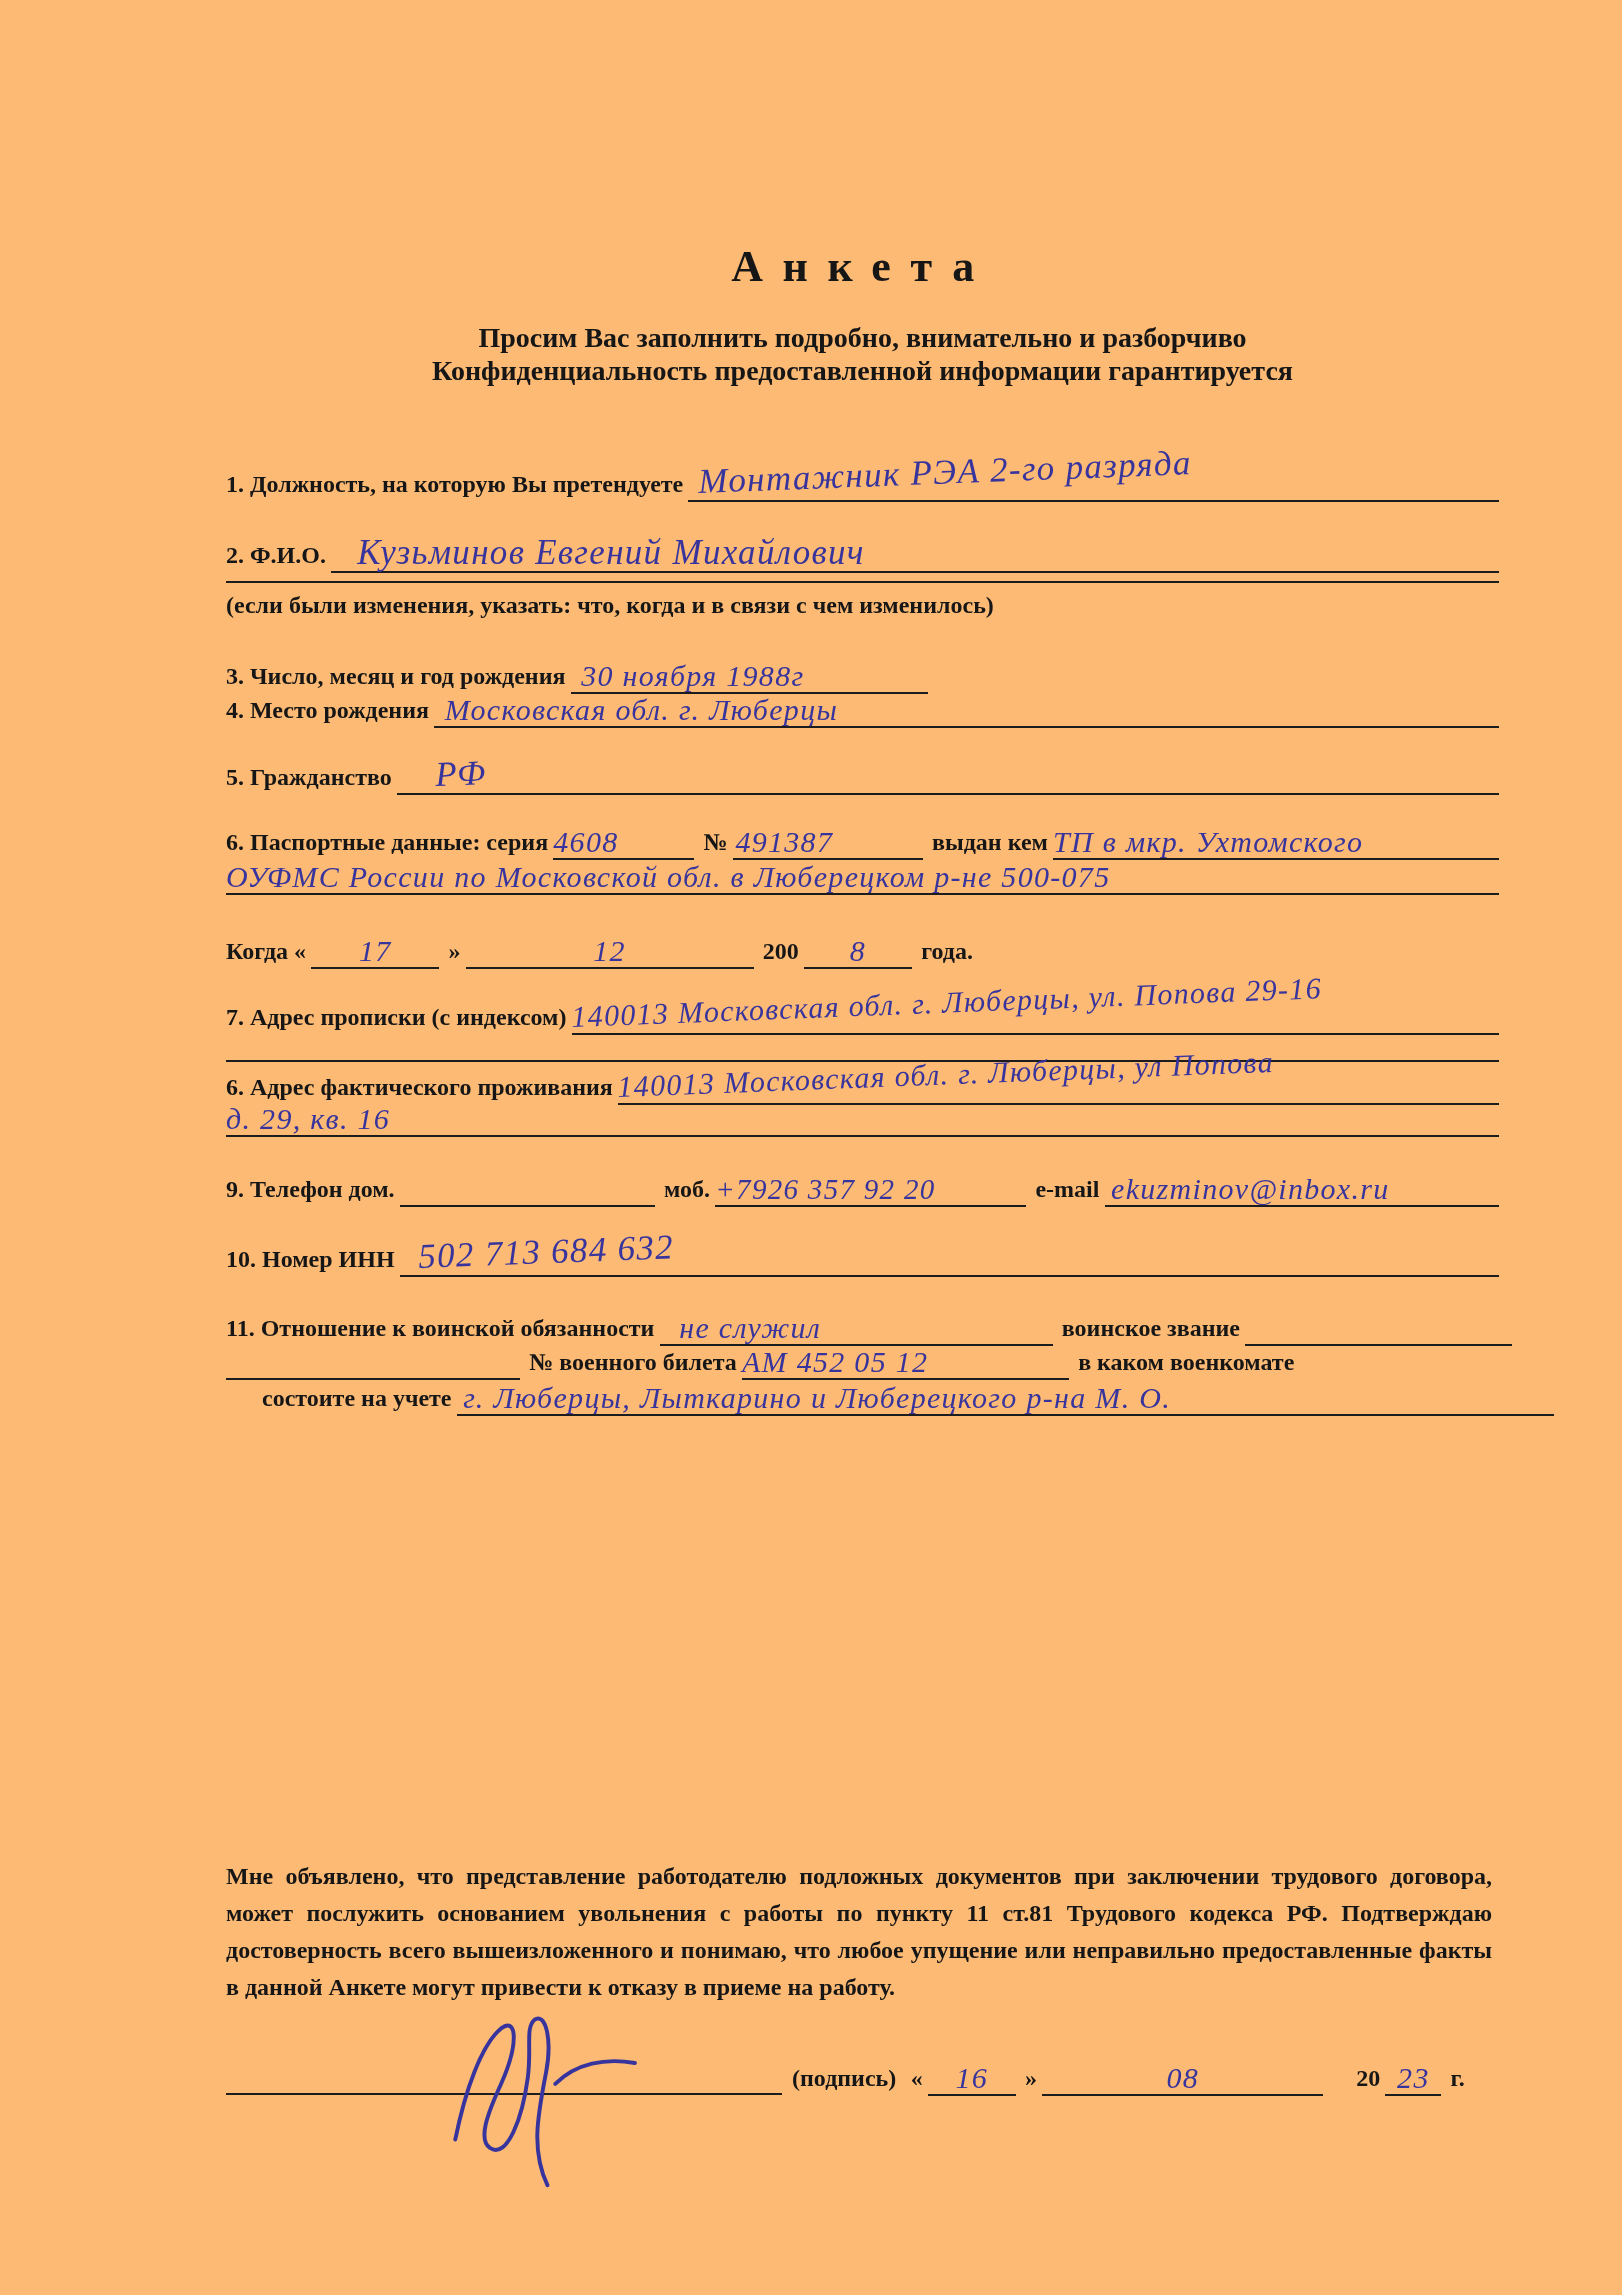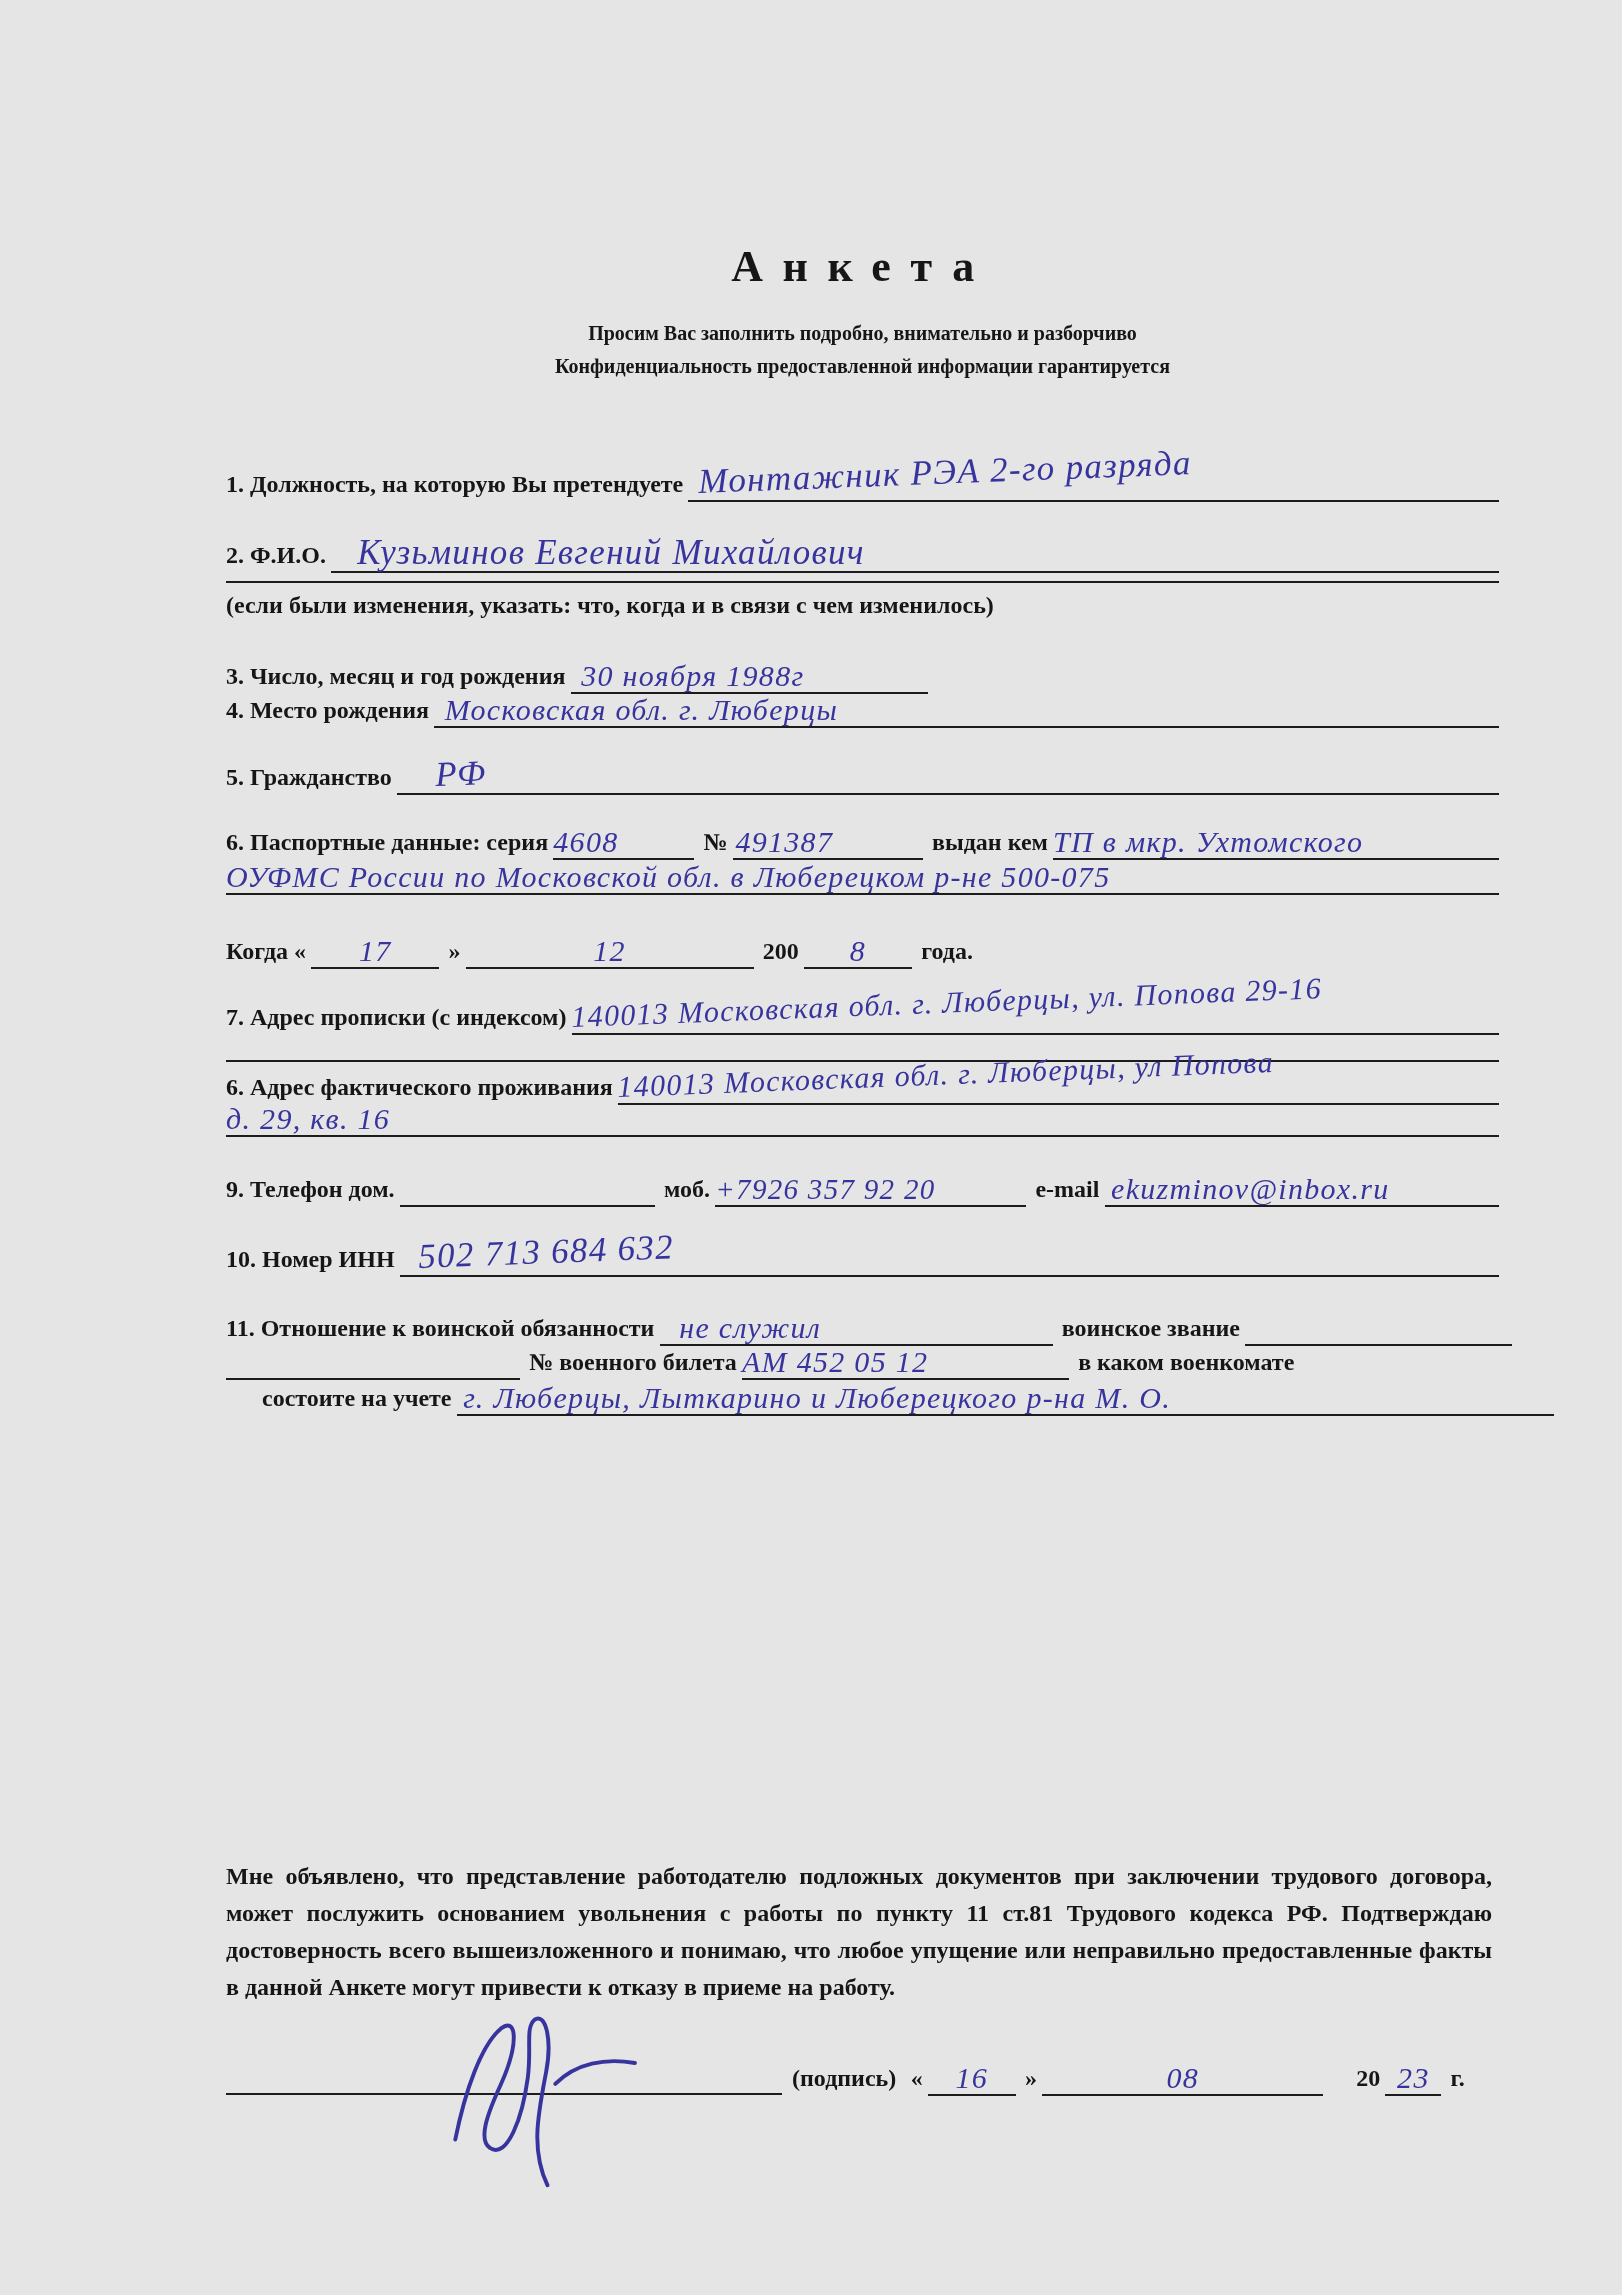--- a/index.html
+++ b/index.html
@@ -1,26 +1,26 @@
 <!DOCTYPE html>
 <html style="--ink: #37349d;font-size:10.5px"><head>
 <meta charset="utf-8">
 <style>
   :root { --ink:#37349d; --print:#161616; --line:#1c1c1c; }
   html,body { margin:0; padding:0; background:#ffffff; }
   .page {
-    position:relative; width:1623px; height:2295px; background:#e5e5e5;
+    position:relative; width:1623px; height:2295px; background:#fdba74;
     font-family:"Liberation Serif", serif; color:var(--print); overflow:hidden;
   }
   .title {
     position:absolute; top:241px; left:226px; width:1273px;
     text-align:center; font-size:44px; font-weight:bold; letter-spacing:19.6px;
   }
   .subtitle { position:absolute; left:226px; width:1273px; text-align:center;
-    font-size:20px; font-weight:bold; }
+    font-size:28px; font-weight:bold; }
   .sub1 { top:322px; } .sub2 { top:355px; }
   .row { position:absolute; display:flex; align-items:flex-end; }
   .lbl { font-weight:bold; font-size:24px; line-height:1.15; white-space:nowrap;
          padding:0 5.2px 3.3px 0; }
   .lbl.mid { padding-left:9.2px; }
   .fill { flex:1 1 auto; align-self:stretch; position:relative;
           border-bottom:2.6px solid var(--line); }
   .fill.fixed { flex:0 0 auto; }
   .hw { position:absolute; left:10.5px; bottom:1.3px; color:var(--ink);
         font-family:"Liberation Serif", serif; font-style:italic;

